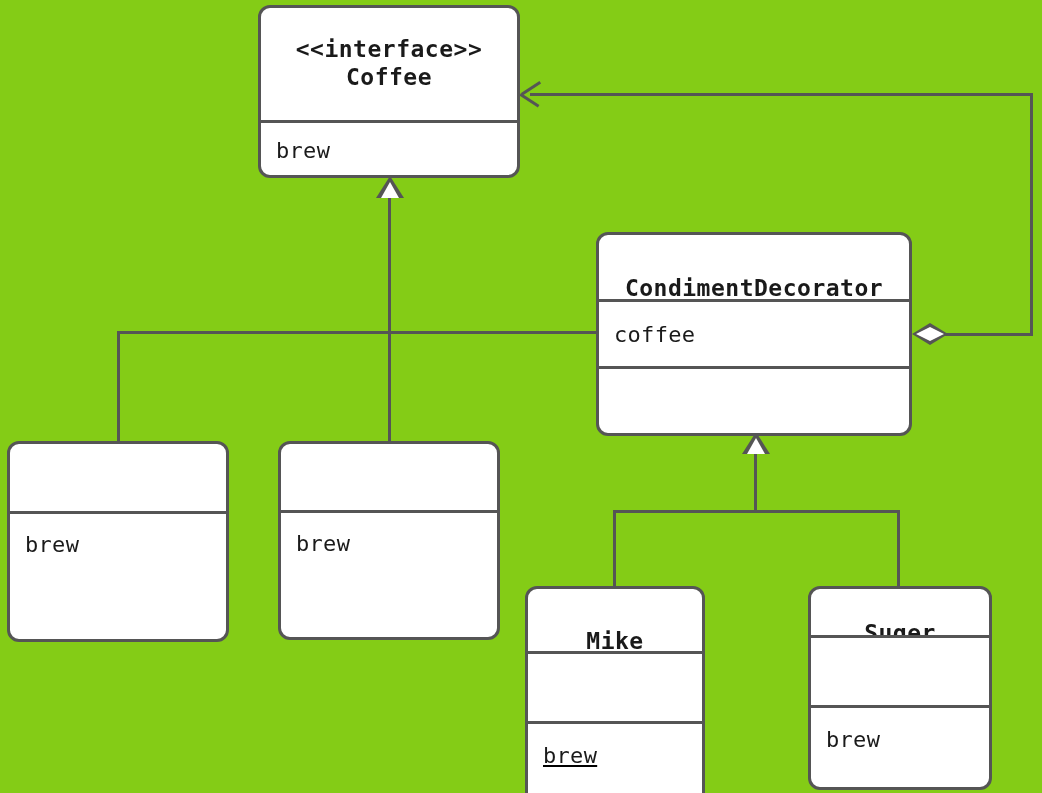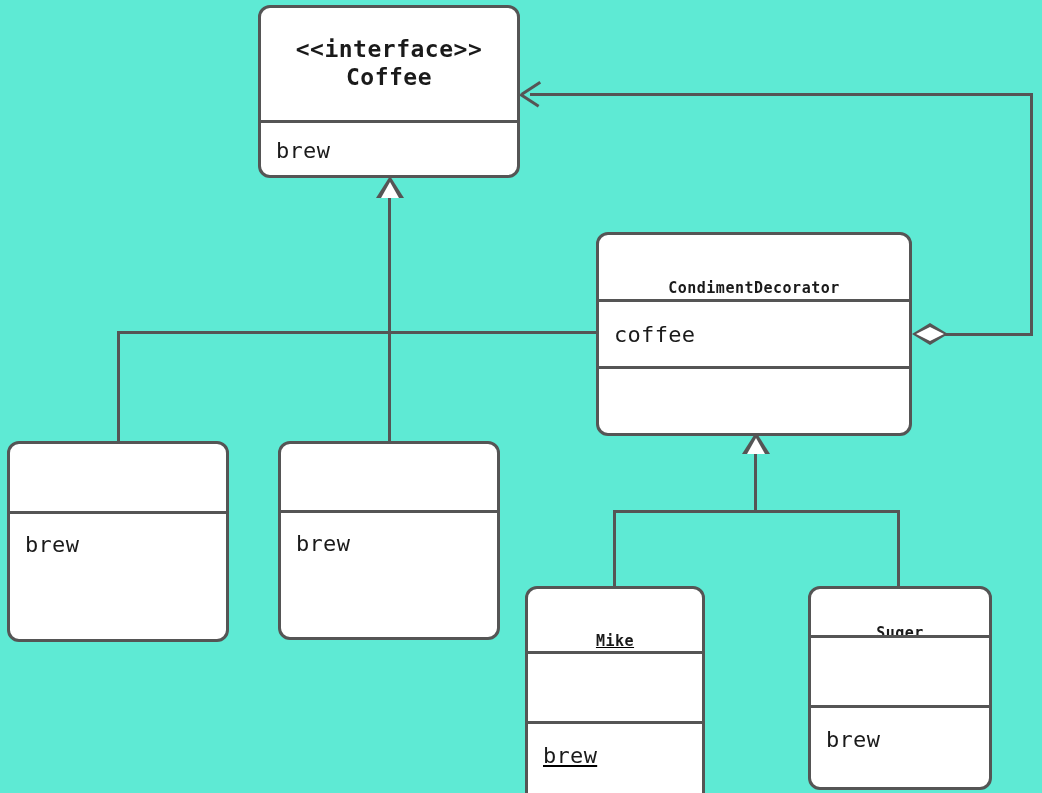--- a/index.html
+++ b/index.html
@@ -5,21 +5,21 @@
 <style>
   html, body {
     margin: 0;
     padding: 0;
     background: #ffffff;
   }
   #canvas {
     position: relative;
     width: 1042px;
     height: 793px;
-    background: #5eead4;
+    background: #84cc16;
     overflow: hidden;
     font-family: "DejaVu Sans Mono", "Liberation Mono", monospace;
   }
 
   
   .uml-class {
     position: absolute;
     box-sizing: border-box;
     background: #ffffff;
     border: 3px solid #555555;
@@ -48,21 +48,21 @@
   .uml-title .stereotype {
     display: block;
     line-height: 1.25;
   }
   .uml-title .cls-name {
     display: block;
     line-height: 1.3;
     font-weight: bold;
   }
   .uml-title.plain .cls-name {
-    font-size: 15px;
+    font-size: 23px;
     margin-top: 44px;
   }
   .uml-member {
     padding-left: 15px;
     font-size: 22px;
     font-weight: normal;
     color: #1a1a1a;
     letter-spacing: 0.3px;
   }
   .uml-empty { }

